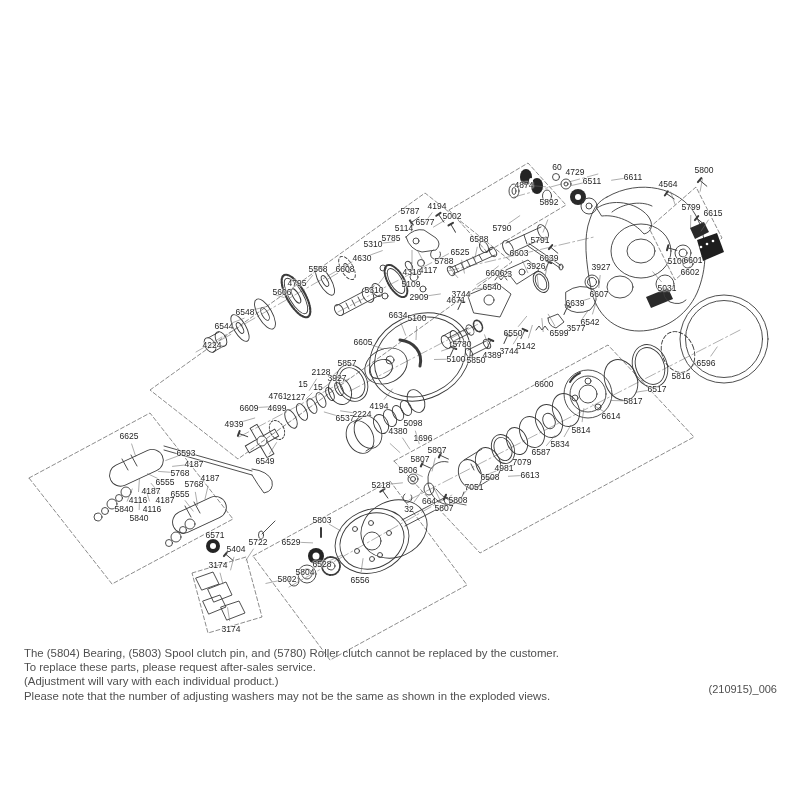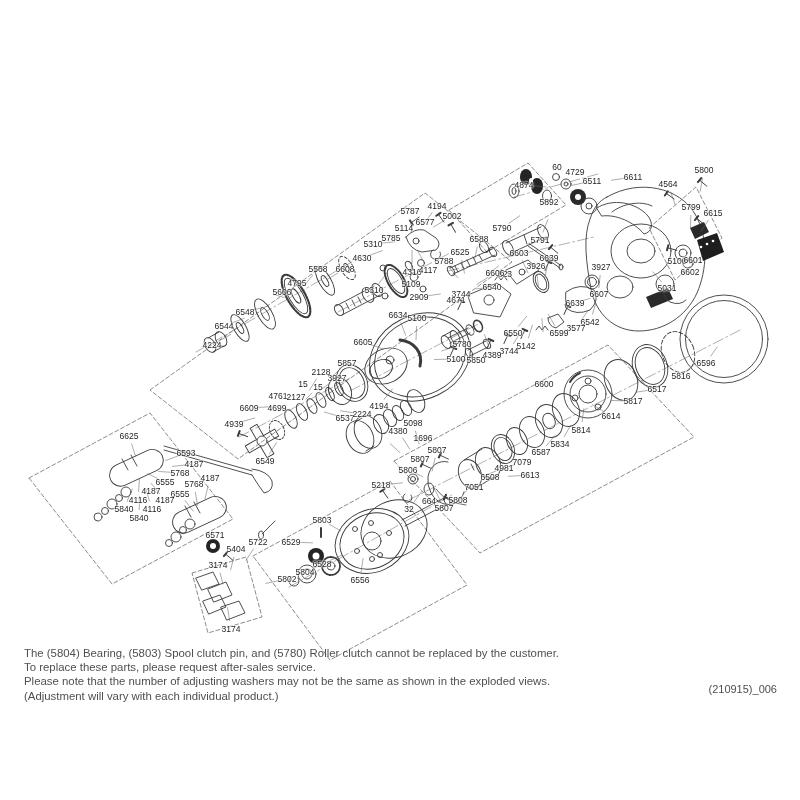--- a/index.html
+++ b/index.html
@@ -537,19 +537,19 @@
       <span class="part-label" style="left: 258px; top: 542px;">5722</span>
       <span class="part-label" style="left: 236px; top: 549px;">5404</span>
       <span class="part-label" style="left: 218px; top: 565px;">3174</span>
       <span class="part-label" style="left: 231px; top: 629px;">3174</span>
     </div>
 
 
 <div class="footer" id="footer">
       <div>The (5804) Bearing, (5803) Spool clutch pin, and (5780) Roller clutch cannot be replaced by the customer.</div>
       <div>To replace these parts, please request after-sales service.</div>
+      <div>(Adjustment will vary with each individual product.)</div>
       <div>Please note that the number of adjusting washers may not be the same as shown in the exploded views.</div>
-      <div>(Adjustment will vary with each individual product.)</div>
     </div>
 
 <div class="doccode">(210915)_006</div>
 
 </div>
 
 </body></html>

